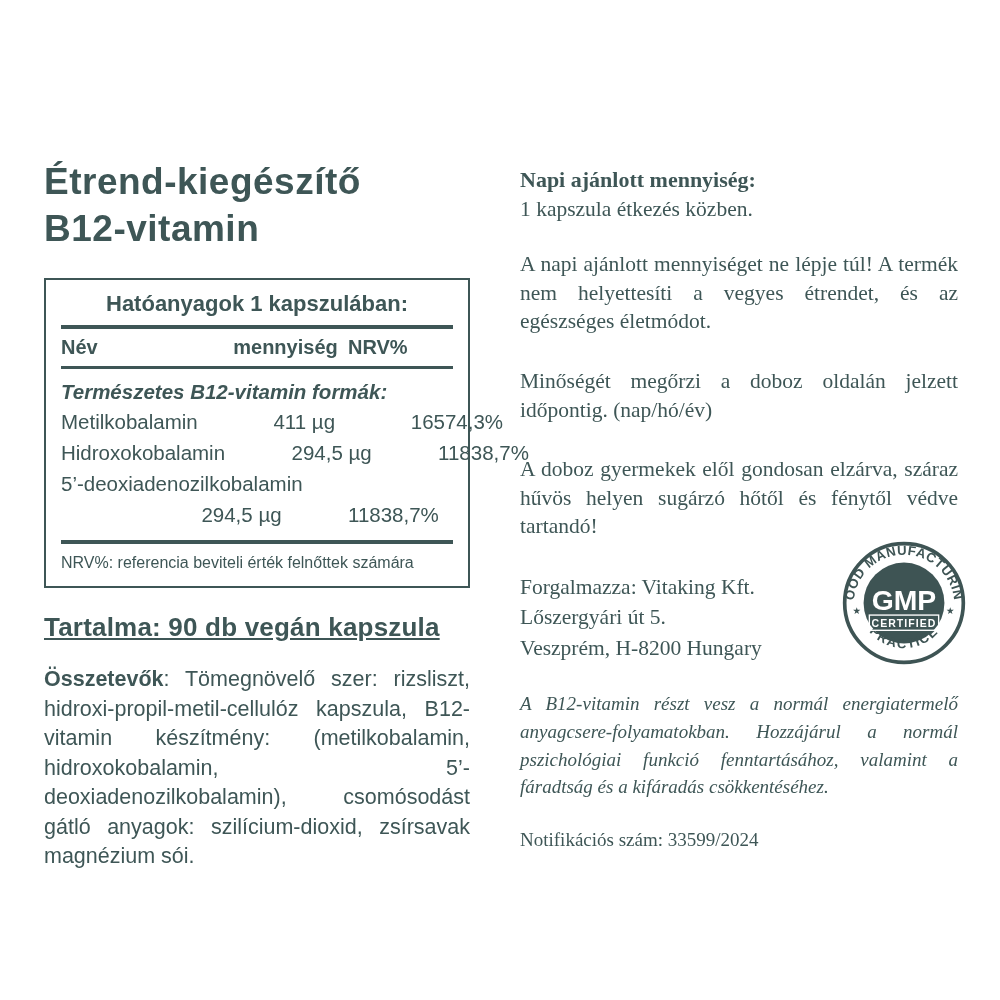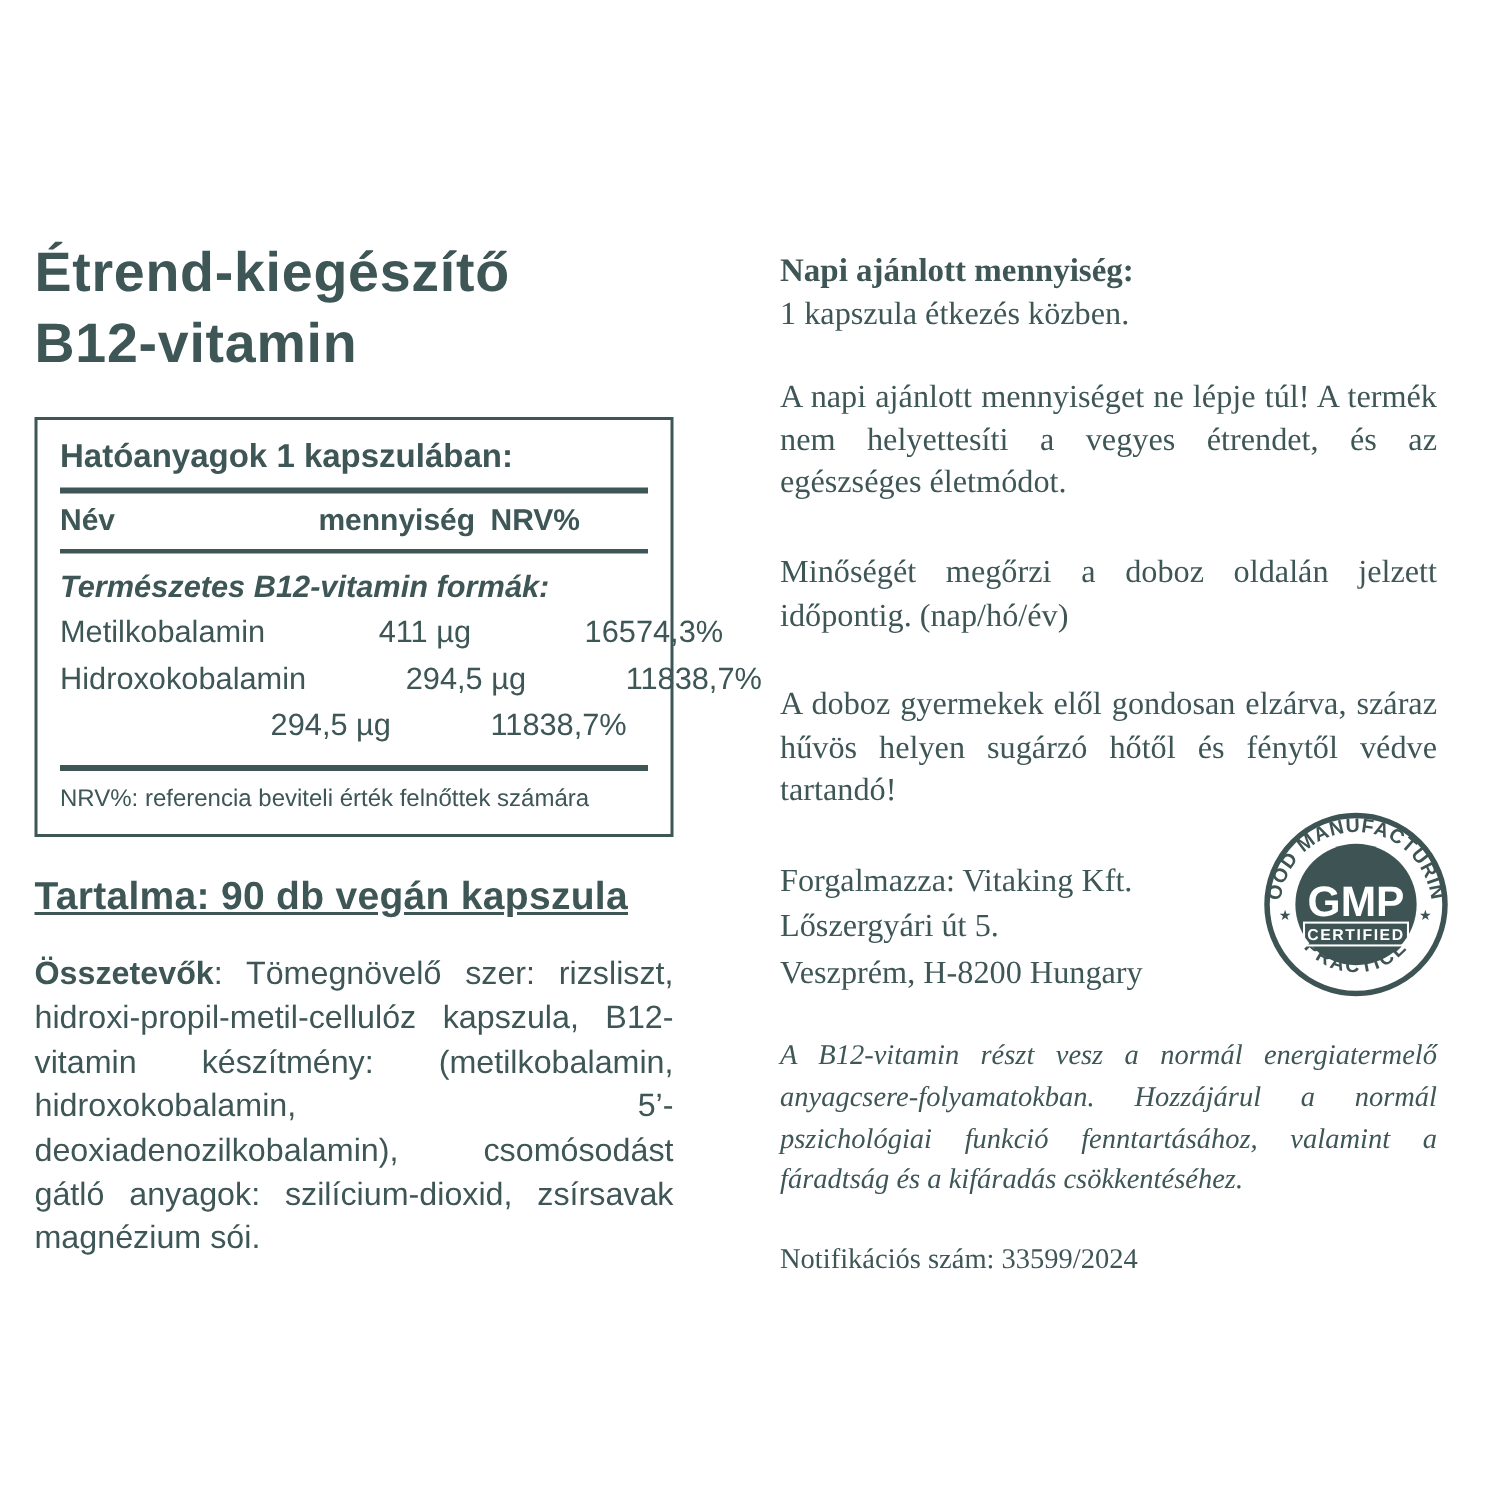--- a/index.html
+++ b/index.html
@@ -4,28 +4,28 @@
 <style>
   html,body{margin:0;padding:0;}
   body{
     width:1000px;height:1000px;
     background:#ffffff;
     font-family:"Liberation Sans", sans-serif;
     color:#3e5656;
     position:relative;
     overflow:hidden;
   }
-  .left-col{position:absolute;left:23px;top:158px;width:426px;}
+  .left-col{position:absolute;left:44px;top:158px;width:426px;}
   .right-col{position:absolute;left:520px;top:166px;width:438px;}
 
   .title{font-size:37px;font-weight:bold;line-height:1.28;letter-spacing:.5px;margin:0;}
 
   
   .facts{border:2px solid #3e5656;margin-top:25px;padding:11px 15px 12px 15px;}
-  .facts-heading{font-size:22px;font-weight:bold;margin:0 0 8px 0;}
+  .facts-heading{font-size:22px;font-weight:bold;margin:0 0 8px 0;text-align:center;}
   .rule{background:#3e5656;border:none;height:4px;margin:0;}
   .rule.thin{height:3px;}
   .t-head{display:grid;grid-template-columns:1fr 125px 105px;font-size:20px;font-weight:bold;padding:7px 0;}
   .t-head .amt,.t-row .amt{text-align:center;}
   .t-head .nrv,.t-row .nrv{text-align:left;}
   .t-body{padding:8px 0 10px 0;font-size:20.5px;line-height:1.5;}
   .t-group{font-style:italic;font-weight:bold;}
   .t-row{display:grid;grid-template-columns:1fr 125px 105px;gap:44px;}
   .t-row.fullname{grid-template-columns:1fr;}
   .footnote{font-size:16px;margin:10px 0 2px 0;}
@@ -68,20 +68,23 @@
       <div class="t-group">Természetes B12-vitamin formák:</div>
       <div class="t-row">
         <span class="nm">Metilkobalamin</span>
         <span class="amt">411 µg</span>
         <span class="nrv">16574,3%</span>
       </div>
       <div class="t-row">
         <span class="nm">Hidroxokobalamin</span>
         <span class="amt">294,5 µg</span>
         <span class="nrv">11838,7%</span>
+      </div>
+      <div class="t-row fullname">
+        <span class="nm">5’-deoxiadenozilkobalamin</span>
       </div>
       <div class="t-row">
         <span class="nm"></span>
         <span class="amt">294,5 µg</span>
         <span class="nrv">11838,7%</span>
       </div>
     </div>
     <hr class="rule">
     <p class="footnote">NRV%: referencia beviteli érték felnőttek számára</p>
   </div>

